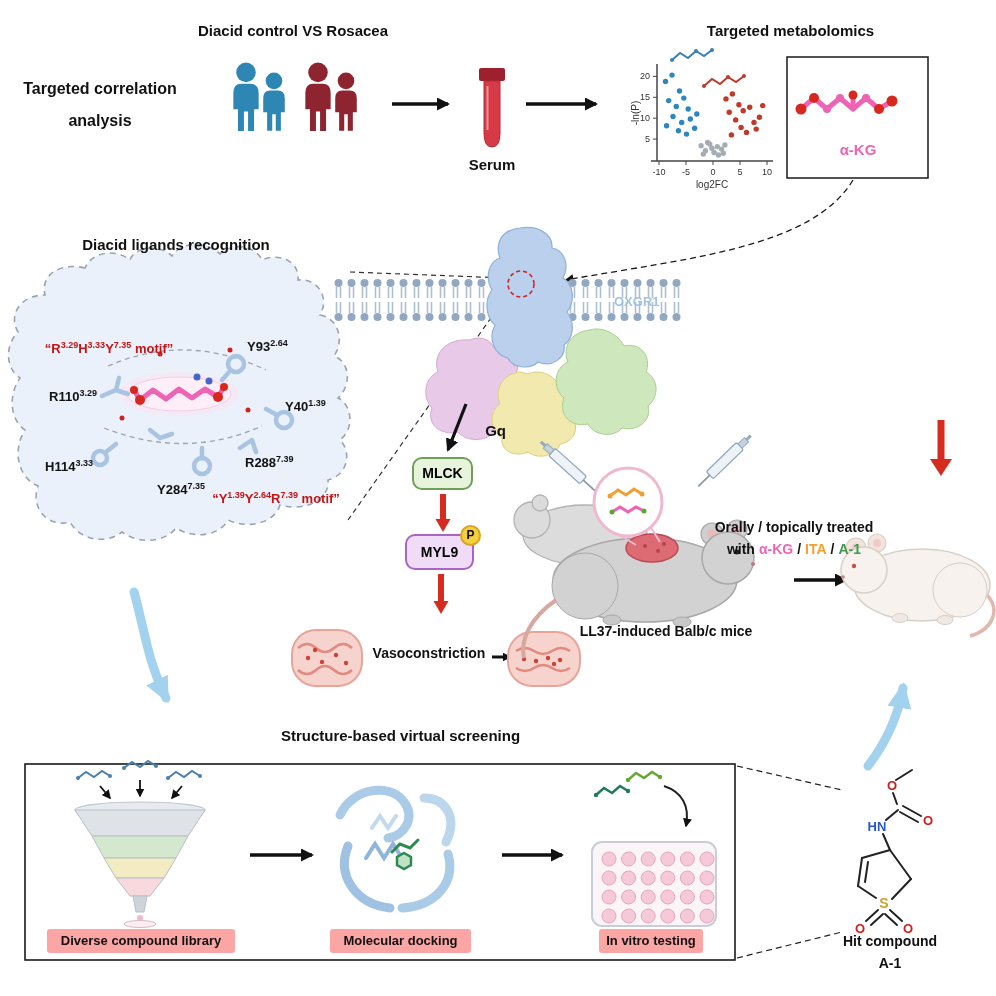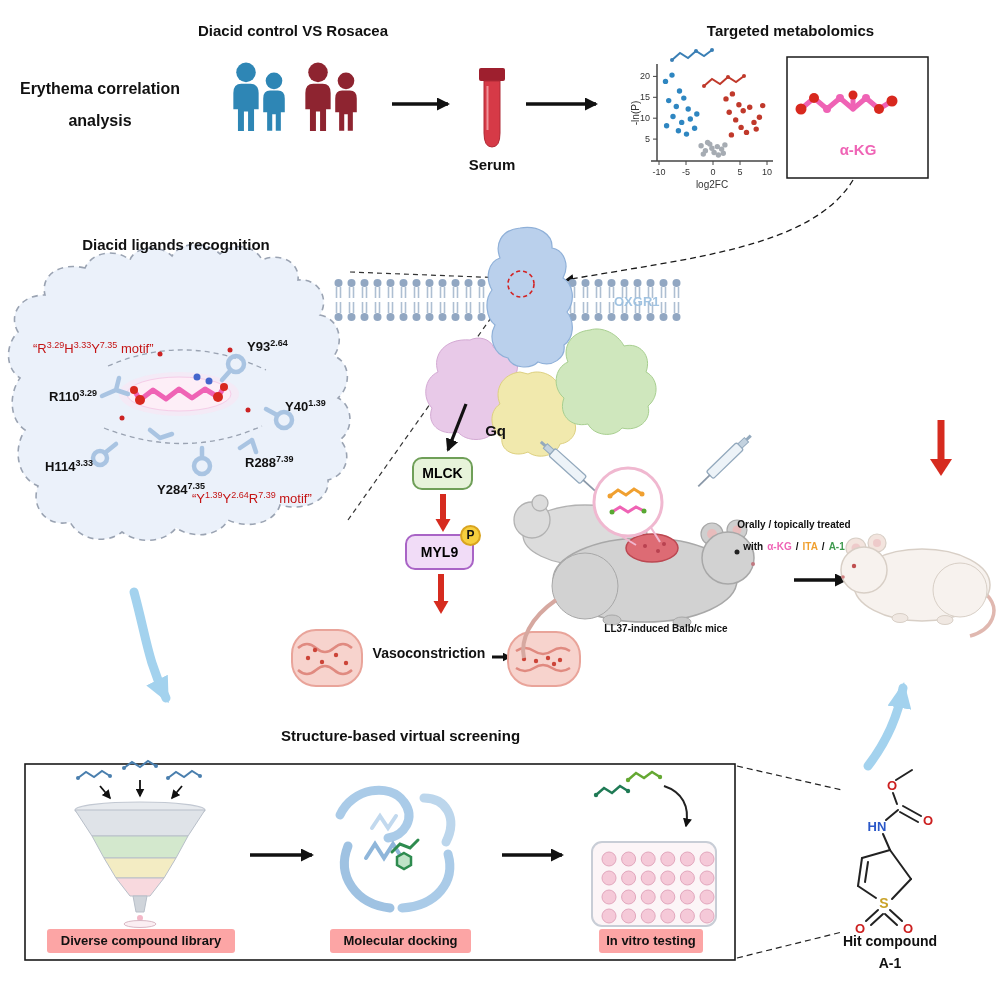--- a/index.html
+++ b/index.html
@@ -1,24 +1,24 @@
 <!DOCTYPE html>
 <html><head>
 <meta charset="utf-8">
 <style>
   *{margin:0;padding:0;box-sizing:border-box}
   body{font-family:"Liberation Sans",sans-serif;background:#fff}
   .fig{position:relative;width:996px;height:996px;background:#fff;overflow:hidden}
   .art{position:absolute;left:0;top:0;z-index:1}
   svg text{font-family:"Liberation Sans",sans-serif}
   .lbl{position:absolute;z-index:2;font-weight:bold;color:#111;text-align:center;line-height:1.15}
-  .fs16{font-size:16px}.fs15{font-size:15px}.fs14{font-size:14px}.fs13{font-size:10px}
+  .fs16{font-size:16px}.fs15{font-size:15px}.fs14{font-size:14px}.fs13{font-size:14px}
   .res{position:absolute;z-index:2;font-weight:bold;font-size:13px;color:#111;white-space:nowrap}
   .res sup,.motif sup{font-size:9px;vertical-align:baseline;position:relative;top:-5px}
-  .motif{position:absolute;z-index:2;font-weight:normal;font-size:13px;color:#c41414;text-align:left;line-height:1.1;white-space:nowrap}
+  .motif{position:absolute;z-index:2;font-weight:bold;font-size:13px;color:#c41414;text-align:center;line-height:1.1;white-space:nowrap}
   .pbox{position:absolute;z-index:2;border-radius:10px;font-weight:bold;text-align:center;color:#000000}
   .mlck{left:412px;top:457px;width:61px;height:33px;background:#e7f3da;border:2px solid #6f9f58;font-size:14px;line-height:29px}
   .myl9{left:405px;top:534px;width:69px;height:36px;background:#f1dcf7;border:2px solid #a964c6;font-size:14px;line-height:32px}
   .pbadge{position:absolute;z-index:3;left:460px;top:525px;width:21px;height:21px;border-radius:50%;background:#f6cf3e;border:2px solid #d9a41f;font-weight:bold;font-size:12px;line-height:17px;text-align:center;color:#111}
   .ery{position:absolute;z-index:2;left:762px;top:423px;width:154px;height:43px;border-radius:50%;
        background:radial-gradient(ellipse at 50% 40%, #f6b9b3, #ef9d96);border:2px solid #d2625c;
        color:#9c1f1f;font-weight:bold;font-size:15px;text-align:center;line-height:39px}
   .tag{position:absolute;z-index:2;background:#fca5a5;border-radius:3px;font-weight:bold;font-size:13px;color:#111;text-align:center;line-height:24px;height:24px}
   .c-akg{color:#ef63b5}.c-ita{color:#f0a030}.c-a1{color:#3f9a4f}
   .treat span{margin:0 2px}
@@ -430,21 +430,21 @@
     </g>
     <text x="884" y="908" font-size="14" font-weight="bold" fill="#c9a227" text-anchor="middle">S</text>
     <text x="860" y="933" font-size="13" font-weight="bold" fill="#cc2020" text-anchor="middle">O</text>
     <text x="908" y="933" font-size="13" font-weight="bold" fill="#cc2020" text-anchor="middle">O</text>
     <text x="928" y="825" font-size="13" font-weight="bold" fill="#cc2020" text-anchor="middle">O</text>
     <text x="892" y="790" font-size="13" font-weight="bold" fill="#cc2020" text-anchor="middle">O</text>
     <text x="877" y="831" font-size="13" font-weight="bold" fill="#2b58c8" text-anchor="middle">HN</text>
   </g>
 </svg>
 
-<div class="lbl fs16" style="left:6px;top:80px;width:188px">Erythema correlation</div>
+<div class="lbl fs16" style="left:6px;top:80px;width:188px">Targeted correlation</div>
 <div class="lbl fs16" style="left:6px;top:112px;width:188px">analysis</div>
 <div class="lbl fs15" style="left:168px;top:22px;width:250px">Diacid control VS Rosacea</div>
 <div class="lbl fs15" style="left:456px;top:156px;width:72px">Serum</div>
 <div class="lbl fs15" style="left:688px;top:22px;width:205px">Targeted metabolomics</div>
 <div class="lbl fs15 c-akg" style="left:822px;top:141px;width:72px">α-KG</div>
 
 <div class="lbl fs15" style="left:52px;top:236px;width:248px">Diacid ligands recognition</div>
 
 <div class="motif" style="left:33px;top:342px;width:152px"><span>“R</span><sup>3.29</sup><span>H</span><sup>3.33</sup><span>Y</span><sup>7.35</sup><span> motif”</span></div>
 <div class="motif" style="left:192px;top:492px;width:168px"><span>“Y</span><sup>1.39</sup><span>Y</span><sup>2.64</sup><span>R</span><sup>7.39</sup><span> motif”</span></div>

